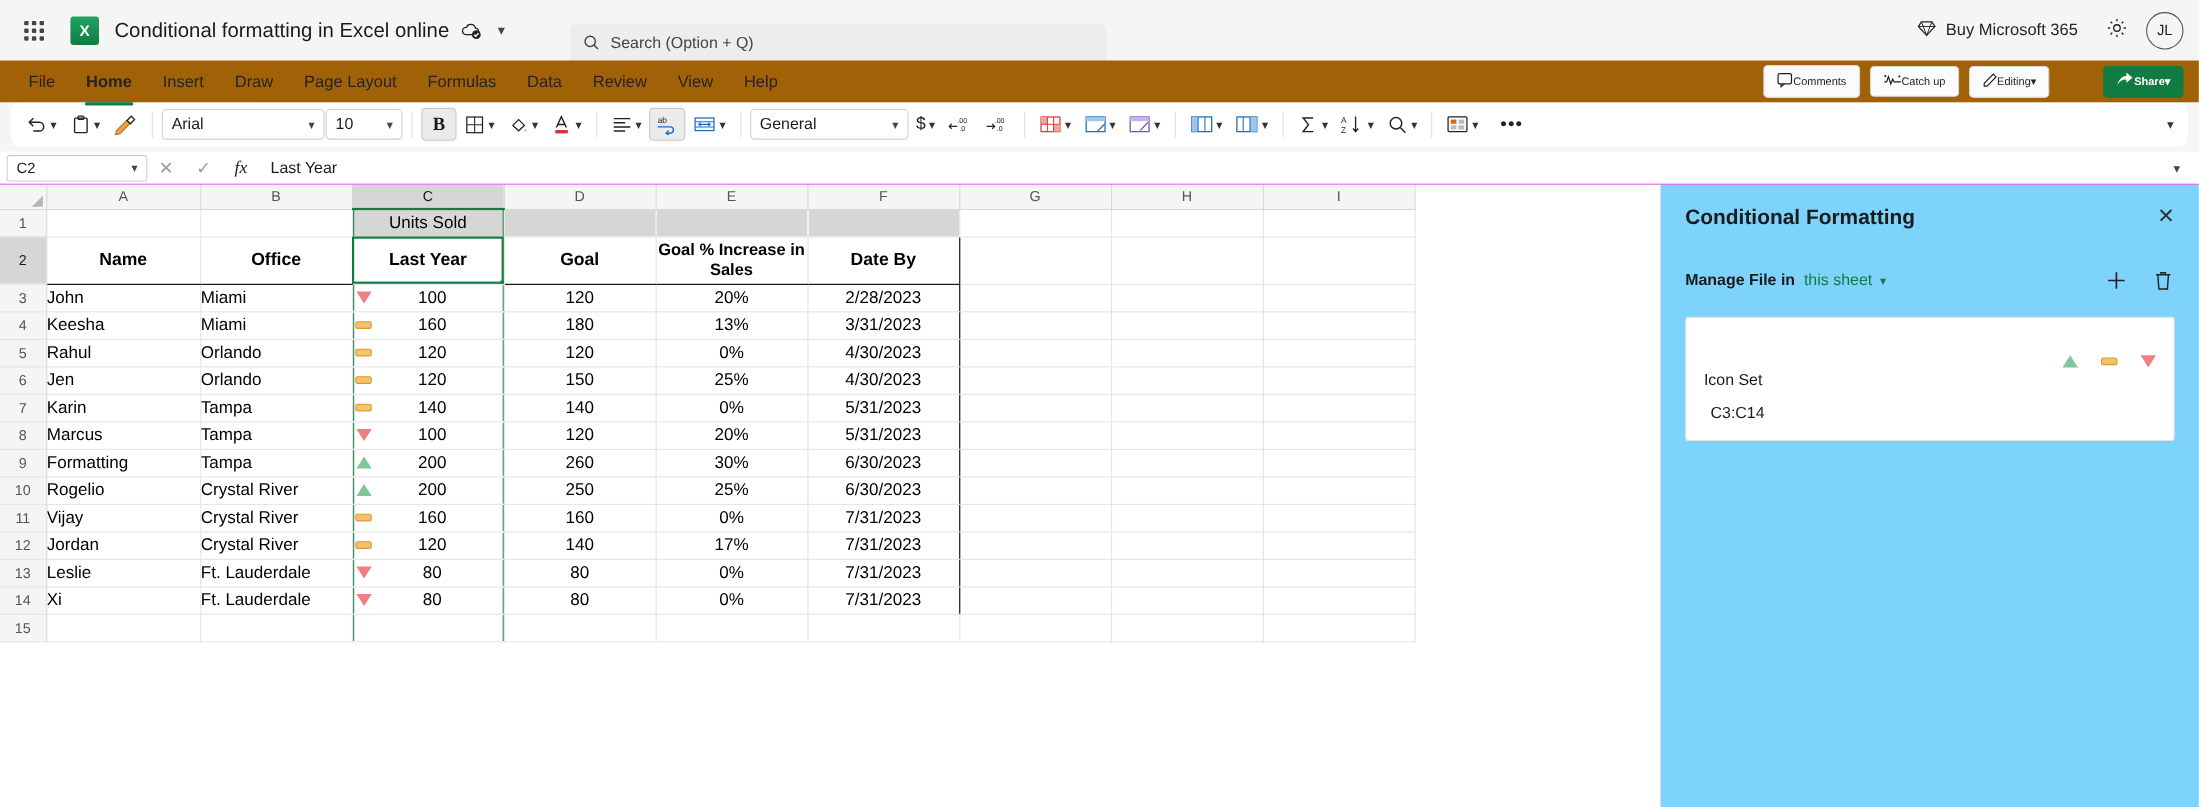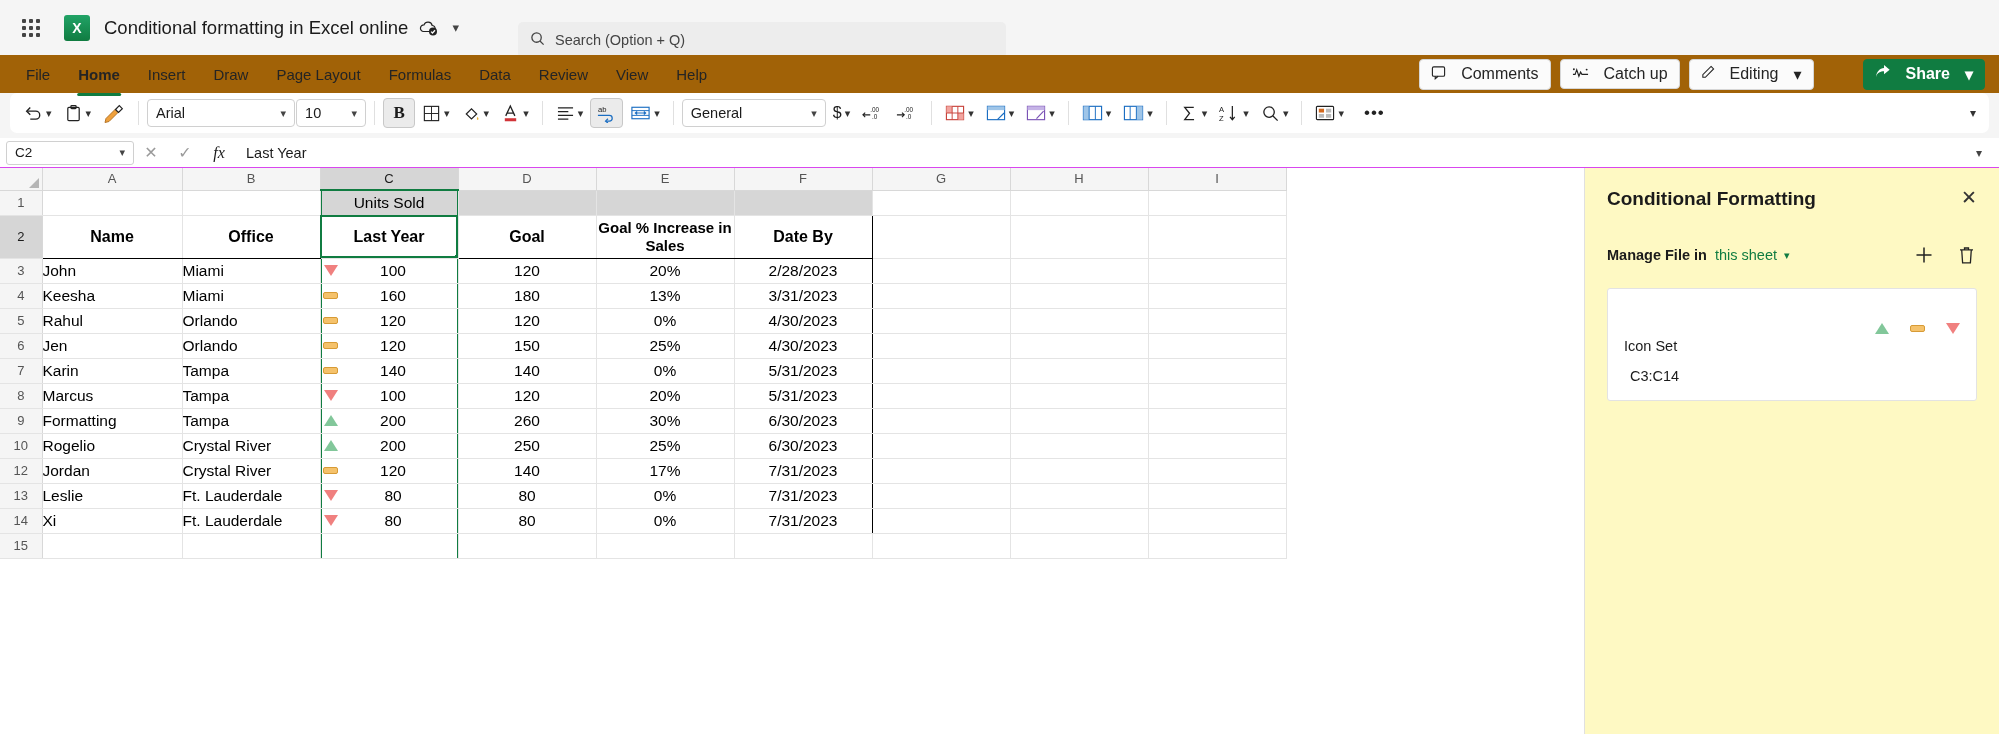--- a/index.html
+++ b/index.html
@@ -53,21 +53,21 @@
     font-size:15px;color:#242424;padding:6px 12px;border-radius:4px;cursor:pointer;
     position:relative; white-space:nowrap;
   }
   .rtab.active{ font-weight:bold; }
   .rtab.active::after{
     content:""; position:absolute; left:50%; transform:translateX(-50%);
     bottom:-7px; width:calc(100% - 22px); height:3px; background:#107c41; border-radius:2px;
   }
   .tabs-right{ margin-left:auto; display:flex; align-items:center; gap:9px;}
   .pillbtn{
-    display:flex;align-items:center;gap:15px;font-size:16px;color:#242424;
+    display:flex;align-items:center;gap:0;font-size:10px;color:#242424;
     border:1px solid #d6d6d6;background:#fbfbfb;border-radius:4px;
     padding:5px 11px;cursor:pointer;white-space:nowrap;
   }
   .pillbtn.share{ background:#107c41;border-color:#107c41;color:#fff;font-weight:600;margin-left:40px;}
 
   
   .ribbon{
     height:45px;background:#f5f5f5;padding:0 10px 5px 10px;
   }
   .ribbon-inner{
@@ -140,21 +140,21 @@
   .tri-down{ width:0;height:0;border-left:7px solid transparent;border-right:7px solid transparent;border-top:11px solid #f0807f;}
   .dash{ width:15px;height:7px;background:#f5c26b;border:1.4px solid #d79b36;border-radius:2px;}
 
   
   .selcol{ box-shadow: inset 1px 0 0 #107c41, inset -1px 0 0 #107c41; }
   .selcell{ outline:2px solid #107c41; outline-offset:-2px; position:relative; z-index:3; }
   .selhandle{ position:absolute;right:-3px;bottom:-3px;width:6px;height:6px;background:#107c41;}
 
   
   .panel{
-    width:415px; background:#fef9c3; border-left:1px solid #e0e0e0;
+    width:490px; background:#7dd3fc; border-left:1px solid #e0e0e0;
     padding:20px 22px 0 22px; position:relative;
   }
   .panel-head{ display:flex;align-items:flex-start; }
   .panel-title{ font-size:19px;color:#1b1b1b;font-weight:600; }
   .panel-close{ margin-left:auto;font-size:19px;color:#333;cursor:pointer;line-height:1;}
   .manage-row{ display:flex;align-items:center;margin-top:34px; }
   .manage-lbl{ font-size:14.5px;color:#1b1b1b;font-weight:600;}
   .sheet-sel{ font-size:14.5px;color:#107c41;margin-left:8px;cursor:pointer;}
   .sheet-ar{ font-size:11px;color:#107c41;margin-left:7px;cursor:pointer;}
   .mr-actions{ margin-left:auto;display:flex;align-items:center;gap:20px;}
@@ -199,20 +199,40 @@
   <div class="searchbox">
     <span class="mag">
       <svg width="15" height="15" viewBox="0 0 16 16">
           <circle cx="7" cy="7" r="5" fill="none" stroke="#444" stroke-width="1.4"></circle>
           <line x1="10.6" y1="10.6" x2="14.5" y2="14.5" stroke="#444" stroke-width="1.4"></line>
         </svg>
     </span>
     <span>Search (Option + Q)</span>
   </div>
 
+  <div class="tb-right">
+    <div class="buy365">
+      <span>
+        <svg width="17" height="17" viewBox="0 0 18 18">
+            <path d="M4 3h10l3 4.5L9 16 1 7.5z" fill="none" stroke="#222" stroke-width="1.2"></path>
+            <path d="M1 7.5h16M4 3l5 13M14 3L9 16" stroke="#222" stroke-width="0.9" fill="none"></path>
+          </svg>
+      </span>
+      <span>Buy Microsoft 365</span>
+    </div>
+    <div class="gear">
+      <span>
+        <svg width="21" height="21" viewBox="0 0 22 22">
+            <circle cx="11" cy="11" r="3.1" fill="none" stroke="#222" stroke-width="1.3"></circle>
+            <path d="M11 2.4v2.2M11 17.4v2.2M2.4 11h2.2M17.4 11h2.2M4.9 4.9l1.6 1.6M15.5 15.5l1.6 1.6M17.1 4.9l-1.6 1.6M6.5 15.5l-1.6 1.6" stroke="#222" stroke-width="1.3"></path>
+          </svg>
+      </span>
+    </div>
+    <div class="avatar">JL</div>
+  </div>
 </div>
 
 <div class="ribbon-tabs">
   <div class="rtab">File</div>
   <div class="rtab active">Home</div>
   <div class="rtab">Insert</div>
   <div class="rtab">Draw</div>
   <div class="rtab">Page Layout</div>
   <div class="rtab">Formulas</div>
   <div class="rtab">Data</div>
@@ -676,20 +696,39 @@
               </div>
             </td>
             <td class="cell c-center">250</td>
             <td class="cell c-center">25%</td>
             <td class="cell c-center" style="border-right: 1.5px solid rgb(0, 0, 0);">6/30/2023</td>
             <td class="cell"></td>
             <td class="cell"></td>
             <td class="cell"></td>
           </tr>
           <tr style="height: 25px;">
+            <td class="rowhdr">11</td>
+            <td class="cell c-left" style="border-left: 1.5px solid rgb(0, 0, 0);">Vijay</td>
+            <td class="cell c-left">Crystal River</td>
+            <td class="cell selcol">
+              <div class="icon-cell">
+                <span class="ic">
+                  <span class="dash"></span>
+                </span>
+                <span class="vv">160</span>
+              </div>
+            </td>
+            <td class="cell c-center">160</td>
+            <td class="cell c-center">0%</td>
+            <td class="cell c-center" style="border-right: 1.5px solid rgb(0, 0, 0);">7/31/2023</td>
+            <td class="cell"></td>
+            <td class="cell"></td>
+            <td class="cell"></td>
+          </tr>
+          <tr style="height: 25px;">
             <td class="rowhdr">12</td>
             <td class="cell c-left" style="border-left: 1.5px solid rgb(0, 0, 0);">Jordan</td>
             <td class="cell c-left">Crystal River</td>
             <td class="cell selcol">
               <div class="icon-cell">
                 <span class="ic">
                   <span class="dash"></span>
                 </span>
                 <span class="vv">120</span>
               </div>

